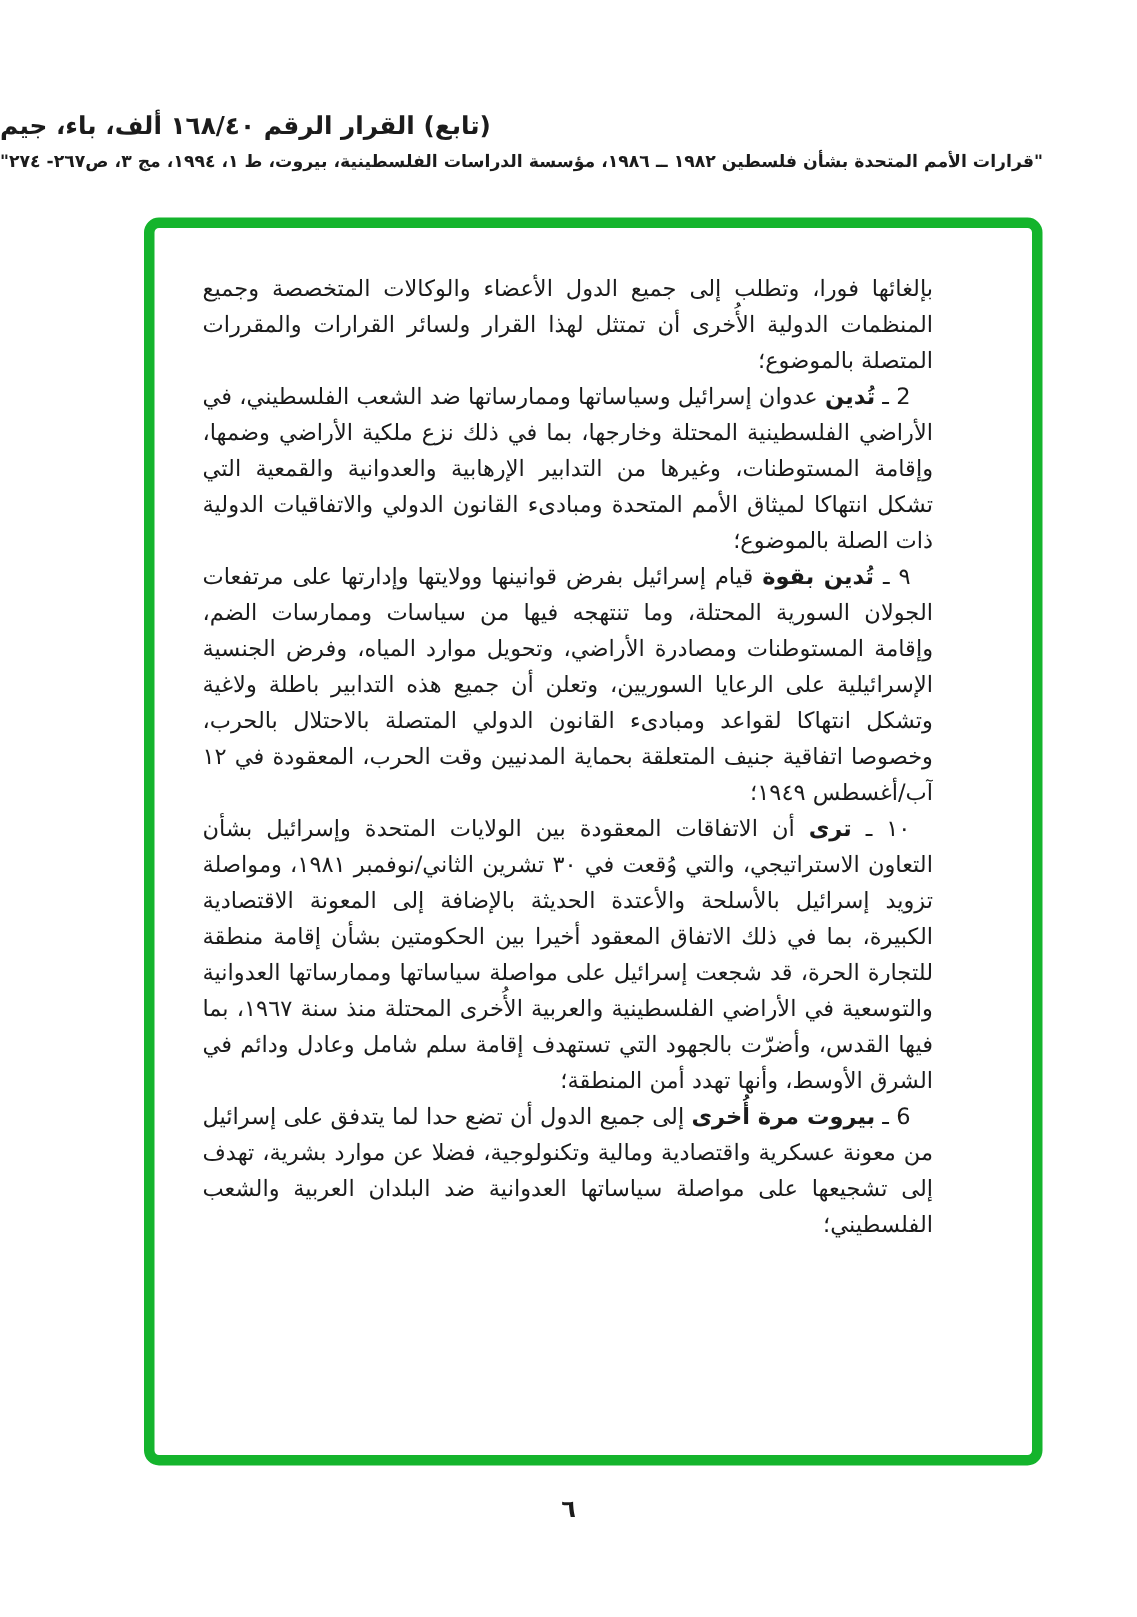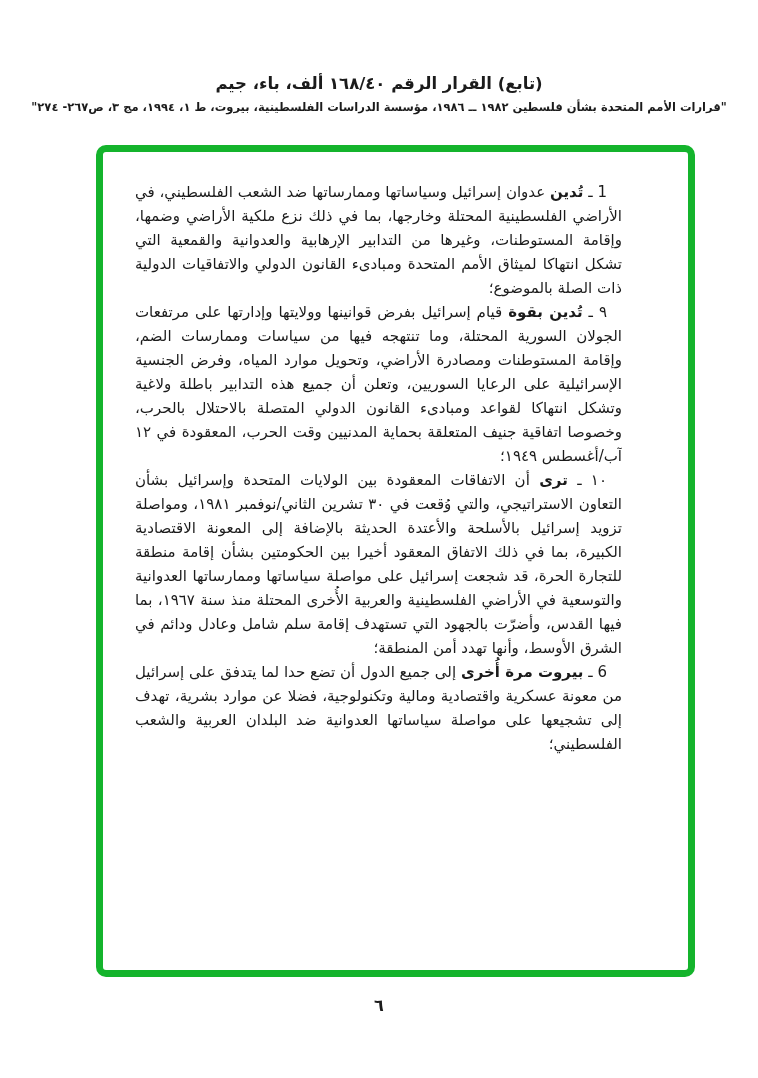--- a/index.html
+++ b/index.html
@@ -7,21 +7,21 @@
     width: 758px; height: 1078px;
     background: #ffffff;
     color: #1b1b1b;
     font-family: "DejaVu Sans", sans-serif;
     position: relative;
     overflow: hidden;
   }
   .page-header {
     position: absolute;
     top: 74px; left: 0; right: 0;
-    text-align: center;
+    text-align: left;
     direction: rtl;
   }
   .resolution-title {
     font-weight: bold;
     font-size: 16.5px;
     letter-spacing: 0.2px;
   }
   .source-citation {
     font-weight: bold;
     font-size: 11.5px;
@@ -63,21 +63,22 @@
 <body style="color: rgb(27, 27, 27);">
 
 <div class="page-header">
   <div class="resolution-title">(تابع) القرار الرقم ١٦٨/٤٠ ألف، باء، جيم</div>
   <div class="source-citation">"قرارات الأمم المتحدة بشأن فلسطين ١٩٨٢ ــ ١٩٨٦، مؤسسة الدراسات الفلسطينية، بيروت، ط ١، ١٩٩٤، مج ٣، ص٢٦٧- ٢٧٤"</div>
 </div>
 
 <div class="text-border-frame" style="border-color: rgb(20, 180, 44);"></div>
 
 <div class="resolution-body">
-    <p class="para indent"><span>1 ـ </span><span class="lead">تُدين</span> <span>عدوان إسرائيل وسياساتها وممارساتها ضد الشعب الفلسطيني، في الأراضي الفلسطينية المحتلة وخارجها، بما في ذلك نزع ملكية الأراضي وضمها، وإقامة المستوطنات، وغيرها من التدابير الإرهابية والعدوانية والقمعية التي تشكل انتهاكا لميثاق الأمم المتحدة ومبادىء القانون الدولي والاتفاقيات الدولية ذات الصلة بالموضوع؛</span></p>
+    <p class="para"><span>بإلغائها فورا، وتطلب إلى جميع الدول الأعضاء والوكالات المتخصصة وجميع المنظمات الدولية الأُخرى أن تمتثل لهذا القرار ولسائر القرارات والمقررات المتصلة بالموضوع؛</span></p>
+    <p class="para indent"><span>2 ـ </span><span class="lead">تُدين</span> <span>عدوان إسرائيل وسياساتها وممارساتها ضد الشعب الفلسطيني، في الأراضي الفلسطينية المحتلة وخارجها، بما في ذلك نزع ملكية الأراضي وضمها، وإقامة المستوطنات، وغيرها من التدابير الإرهابية والعدوانية والقمعية التي تشكل انتهاكا لميثاق الأمم المتحدة ومبادىء القانون الدولي والاتفاقيات الدولية ذات الصلة بالموضوع؛</span></p>
     <p class="para indent"><span>٩ ـ </span><span class="lead">تُدين بقوة</span> <span>قيام إسرائيل بفرض قوانينها وولايتها وإدارتها على مرتفعات الجولان السورية المحتلة، وما تنتهجه فيها من سياسات وممارسات الضم، وإقامة المستوطنات ومصادرة الأراضي، وتحويل موارد المياه، وفرض الجنسية الإسرائيلية على الرعايا السوريين، وتعلن أن جميع هذه التدابير باطلة ولاغية وتشكل انتهاكا لقواعد ومبادىء القانون الدولي المتصلة بالاحتلال بالحرب، وخصوصا اتفاقية جنيف المتعلقة بحماية المدنيين وقت الحرب، المعقودة في ١٢ آب/أغسطس ١٩٤٩؛</span></p>
     <p class="para indent"><span>١٠ ـ </span><span class="lead">ترى</span> <span>أن الاتفاقات المعقودة بين الولايات المتحدة وإسرائيل بشأن التعاون الاستراتيجي، والتي وُقعت في ٣٠ تشرين الثاني/نوفمبر ١٩٨١، ومواصلة تزويد إسرائيل بالأسلحة والأعتدة الحديثة بالإضافة إلى المعونة الاقتصادية الكبيرة، بما في ذلك الاتفاق المعقود أخيرا بين الحكومتين بشأن إقامة منطقة للتجارة الحرة، قد شجعت إسرائيل على مواصلة سياساتها وممارساتها العدوانية والتوسعية في الأراضي الفلسطينية والعربية الأُخرى المحتلة منذ سنة ١٩٦٧، بما فيها القدس، وأضرّت بالجهود التي تستهدف إقامة سلم شامل وعادل ودائم في الشرق الأوسط، وأنها تهدد أمن المنطقة؛</span></p>
     <p class="para indent"><span>6 ـ </span><span class="lead">بيروت مرة أُخرى</span> <span>إلى جميع الدول أن تضع حدا لما يتدفق على إسرائيل من معونة عسكرية واقتصادية ومالية وتكنولوجية، فضلا عن موارد بشرية، تهدف إلى تشجيعها على مواصلة سياساتها العدوانية ضد البلدان العربية والشعب الفلسطيني؛</span></p>
   </div>
 
 <div class="page-footer">
   <div class="page-number">٦</div>
 </div>
 
 </body></html>

